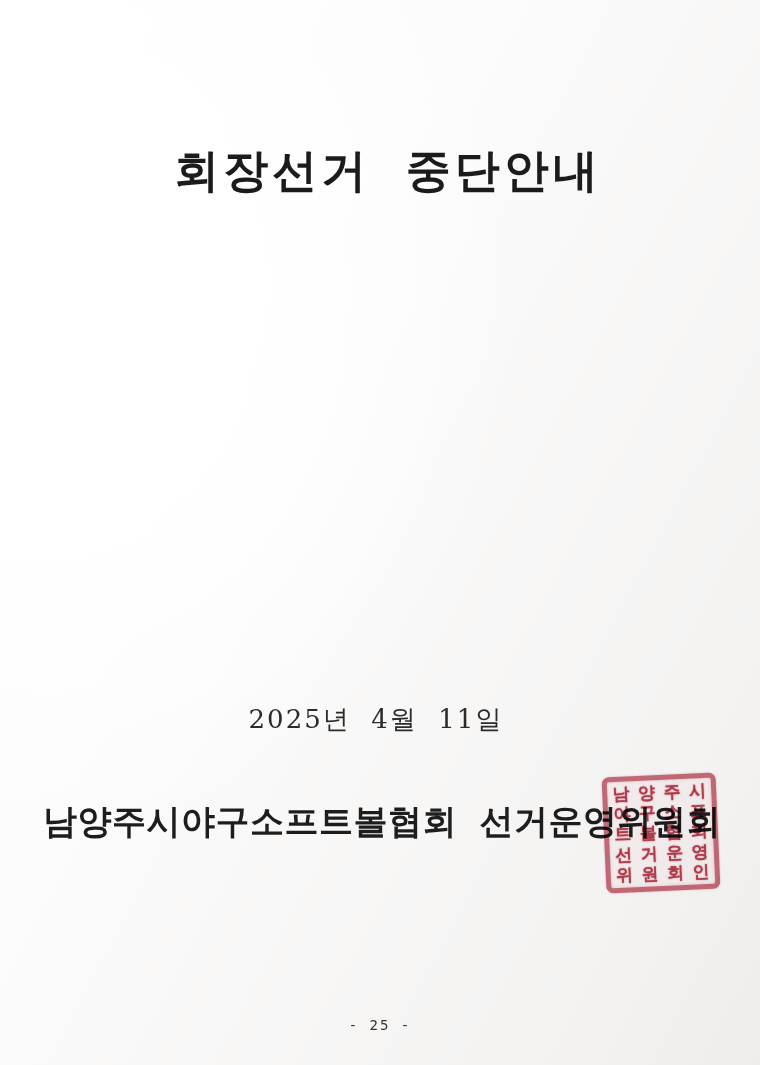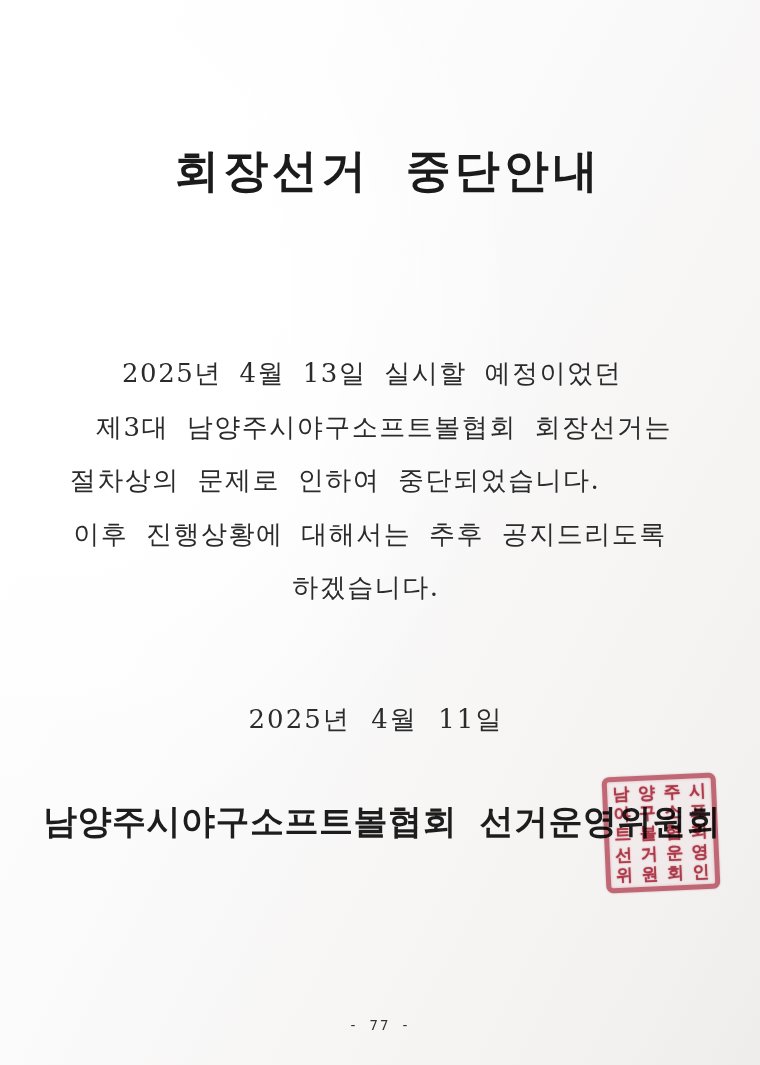--- a/index.html
+++ b/index.html
@@ -112,27 +112,20 @@
     white-space: pre;
   }
 </style>
 </head>
 <body>
 
 <div class="page">
 
   <div class="doc-title">회장선거 중단안내</div>
 
-  <div class="body-text">
-    <div class="line" style="transform: translateX(-8px);">2025년 4월 13일 실시할 예정이었던</div>
-    <div class="line" style="transform: translateX(4px);">제3대 남양주시야구소프트볼협회 회장선거는</div>
-    <div class="line" style="transform: translateX(-45px);">절차상의 문제로 인하여 중단되었습니다.</div>
-    <div class="line" style="transform: translateX(-10px);">이후 진행상황에 대해서는 추후 공지드리도록</div>
-    <div class="line" style="transform: translateX(-14px);">하겠습니다.</div>
-  </div>
 
   <div class="doc-date">2025년  4월  11일</div>
 
   <div class="signature">남양주시야구소프트볼협회 선거운영위원회</div>
 
   <div class="stamp">
     <span>남</span>
     <span>양</span>
     <span>주</span>
     <span>시</span>
@@ -147,15 +140,15 @@
     <span>선</span>
     <span>거</span>
     <span>운</span>
     <span>영</span>
     <span>위</span>
     <span>원</span>
     <span>회</span>
     <span>인</span>
   </div>
 
-  <div class="page-number">- 77 -</div>
+  <div class="page-number">- 25 -</div>
 
 </div>
 
 </body></html>

